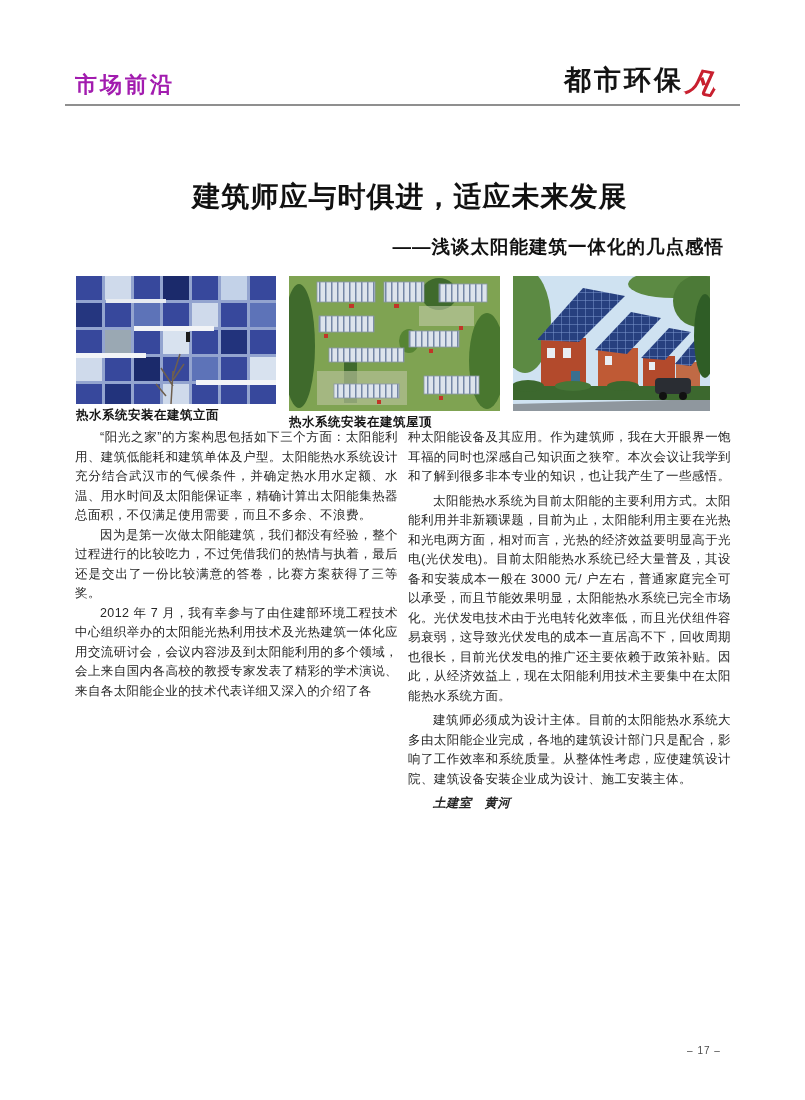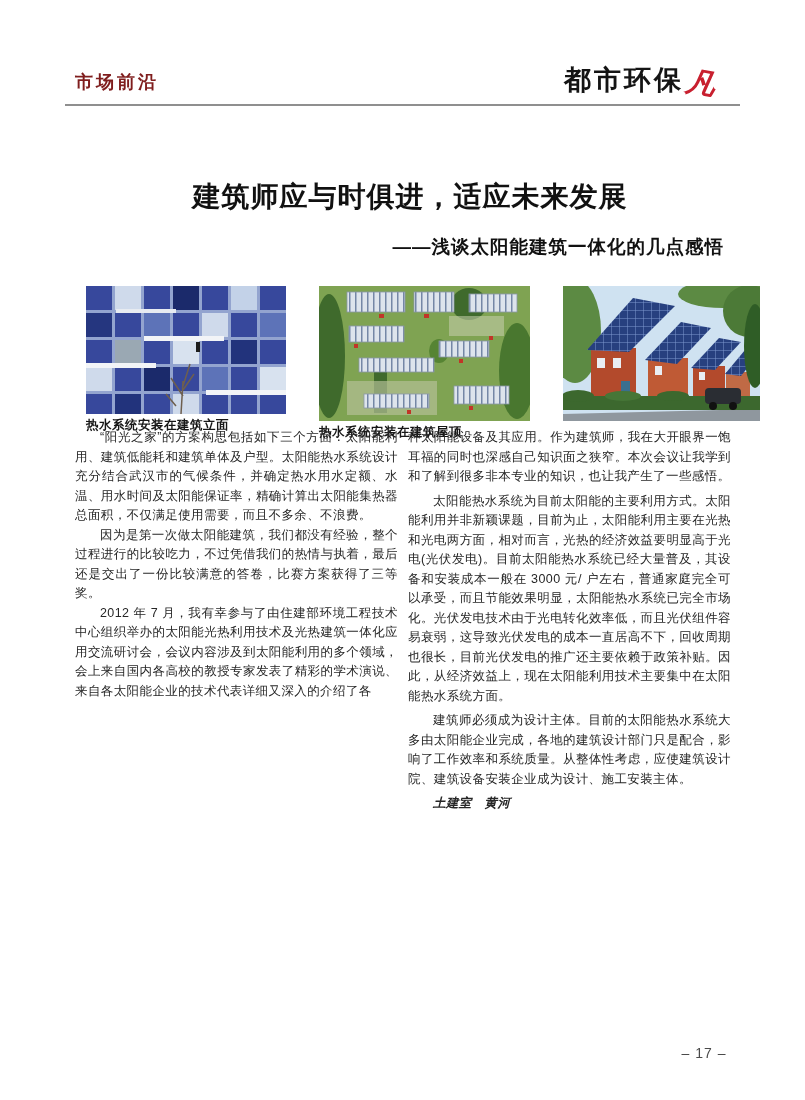--- a/index.html
+++ b/index.html
@@ -5,22 +5,22 @@
   html,body{margin:0;padding:0;}
   body{
     width:805px;height:1100px;background:#ffffff;position:relative;
     font-family:"Liberation Sans","DejaVu Sans",sans-serif;color:#2a2a2a;
     overflow:hidden;
   }
   .page{position:absolute;inset:0;}
 
   
   .kicker{
-    position:absolute;left:75px;top:70px;font-size:18px;font-weight:bold;
-    color:#7f1d1d;letter-spacing:3px;
+    position:absolute;left:75px;top:70px;font-size:22px;font-weight:bold;
+    color:#a21caf;letter-spacing:3px;
   }
   .brand{
     position:absolute;right:90px;top:62px;display:flex;align-items:flex-end;
   }
   .brand-text{
     font-size:27px;font-weight:800;color:#141414;letter-spacing:3px;
     font-family:"Liberation Sans","DejaVu Sans",sans-serif;
   }
   .seal{
     font-size:29px;color:#c8202f;font-weight:bold;font-style:italic;
@@ -40,21 +40,21 @@
   }
   .subtitle{
     position:absolute;left:65px;right:65px;top:218px;text-align:right;
     font-size:18.5px;font-weight:bold;color:#111;letter-spacing:1px;margin:16px;
   }
 
   
   .photos{
     position:absolute;left:72px;top:272px;display:flex;gap:5px;align-items:flex-start;
   }
-  figure{margin:14px;padding:0;}
+  figure{margin:4px;padding:0;}
   figure svg{display:block;}
   figcaption{
     font-size:12.5px;font-weight:bold;color:#161616;margin-top:3px;letter-spacing:0.5px;
   }
 
   
   .cols{
     position:absolute;left:75px;top:428px;width:656px;display:flex;gap:10px;
   }
   .col{width:323px;}
@@ -64,21 +64,21 @@
   }
   .col.col2 p{margin-bottom:5px;}
   .col p.cont{text-indent:0;}
   .author{
     text-align:right;font-weight:bold;font-size:13px;margin-top:10px;
     letter-spacing:2px;color:#161616;font-style:italic;
   }
 
   .pageno{
     position:absolute;left:664px;top:1045px;width:80px;text-align:center;
-    font-size:14px;color:#4a4a4a;letter-spacing:1px;
+    font-size:10px;color:#4a4a4a;letter-spacing:1px;
   }
 </style>
 </head>
 <body>
 
 <div class="page">
 
   <div class="kicker">市场前沿</div>
   <div class="brand">
     <span class="brand-text">都市环保</span>

